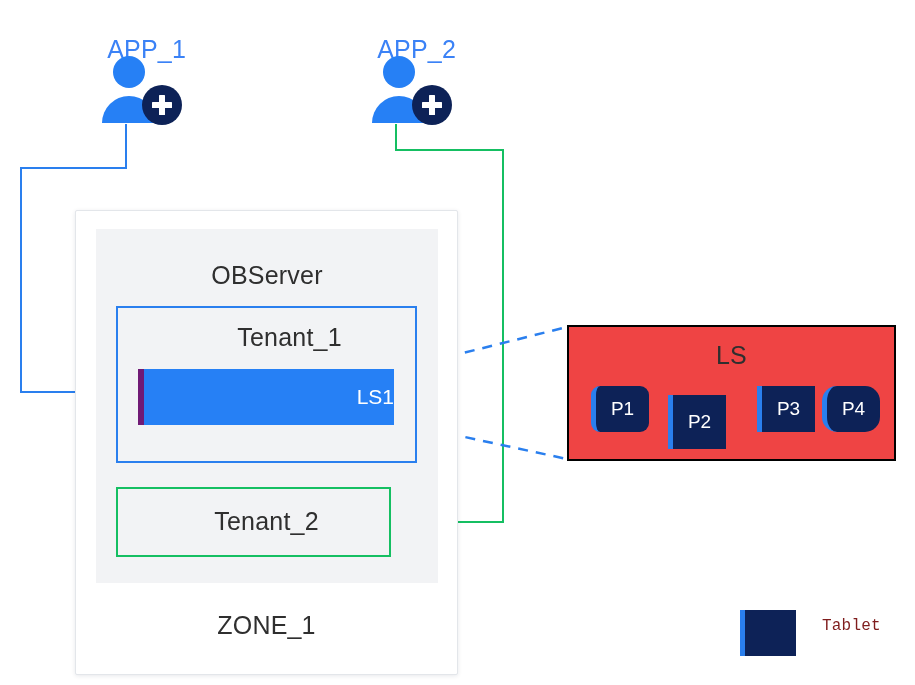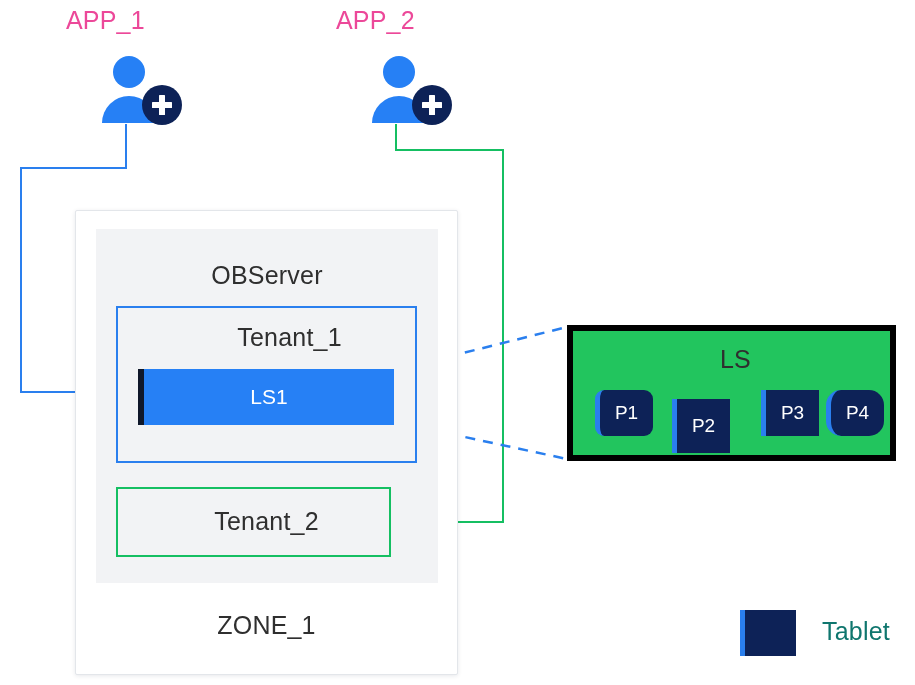--- a/index.html
+++ b/index.html
@@ -16,24 +16,25 @@
     width: 915px;
     height: 685px;
     background: #ffffff;
     overflow: hidden;
   }
   .abs { position: absolute; }
 
   
   .app-label {
     font-size: 25px;
-    color: #ec4899;
-    letter-spacing: 0.2px;
-    text-align: left;
-    white-space: nowrap;
+    color: #3b82f6;
+    letter-spacing: 0.2px;
+    text-align: right;
+    white-space: nowrap;
+    margin-top: 29px;
   }
   .box-title {
     font-size: 25px;
     color: #2f2f2f;
     text-align: center;
     white-space: nowrap;
     letter-spacing: 0.2px;
   }
   .zone-title {
     font-size: 25px;
@@ -47,24 +48,25 @@
     color: #ffffff;
     text-align: center;
     white-space: nowrap;
   }
   .p-text {
     font-size: 19px;
     color: #ffffff;
     white-space: nowrap;
   }
   .legend-text {
-    font-size: 25px;
-    color: #0f766e;
-    white-space: nowrap;
-    letter-spacing: 0.2px;
+    font-size: 16px;
+    color: #7f1d1d;
+    white-space: nowrap;
+    letter-spacing: 0.2px;
+    font-family: Liberation Mono, monospace;
   }
 
   
   .zone-box {
     background: #ffffff;
     border: 1px solid #e3e6ea;
     border-radius: 2px;
     box-shadow: 0 1px 4px rgba(20,30,60,0.10);
     box-sizing: border-box;
   }
@@ -76,33 +78,33 @@
     border: 2px solid #2a7fee;
     background: transparent;
     box-sizing: border-box;
   }
   .tenant2-box {
     border: 2px solid #15bf62;
     background: transparent;
     box-sizing: border-box;
   }
   .ls-box {
-    border: 6px solid #000000;
-    background: #22c55e;
+    border: 2px solid #000000;
+    background: #ef4444;
     box-sizing: border-box;
   }
 
   
   .ls1-bar {
     background: #2680f5;
-    border-left: 6px solid #0f172a;
+    border-left: 6px solid #701a75;
     box-sizing: border-box;
     display: flex;
     align-items: center;
-    justify-content: center;
+    justify-content: flex-end;
   }
 
   
   .tablet-chip {
     background: #0d2257;
     border-left: 5px solid #2a7fee;
     box-sizing: border-box;
     display: flex;
     align-items: center;
     justify-content: center;

